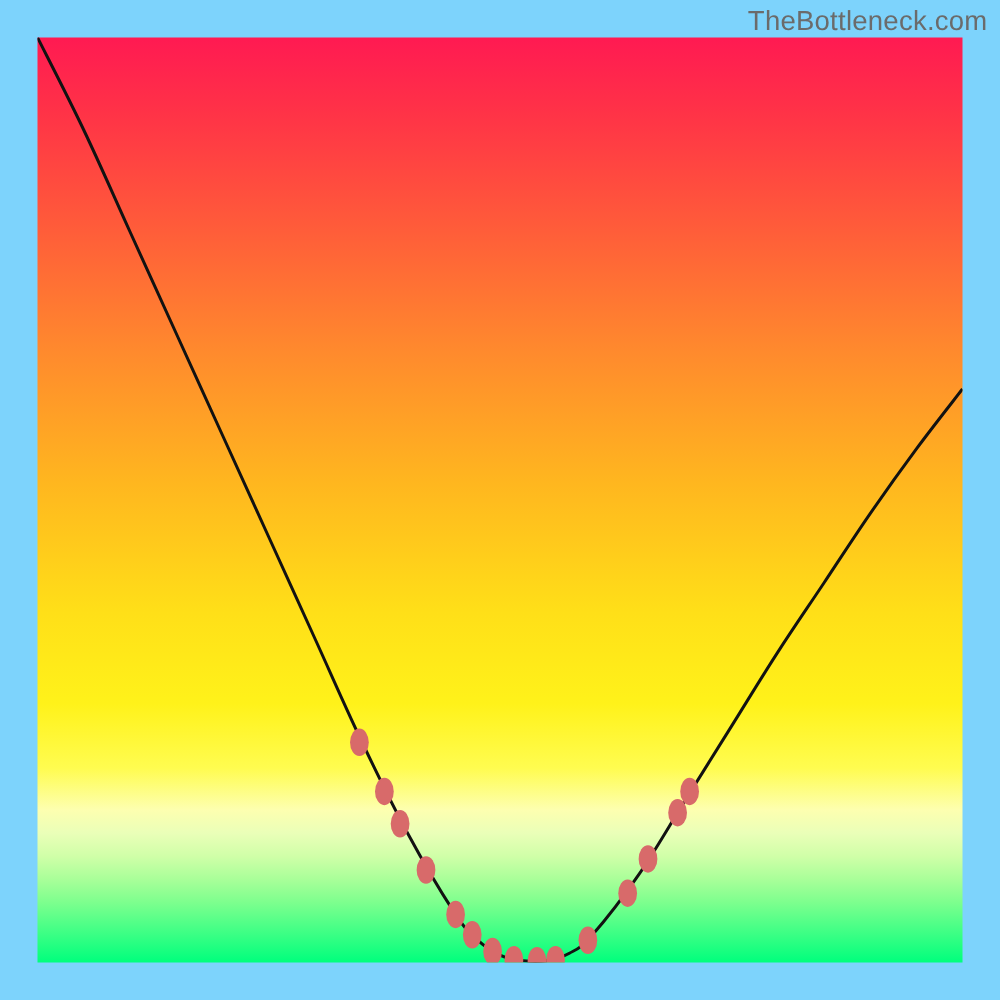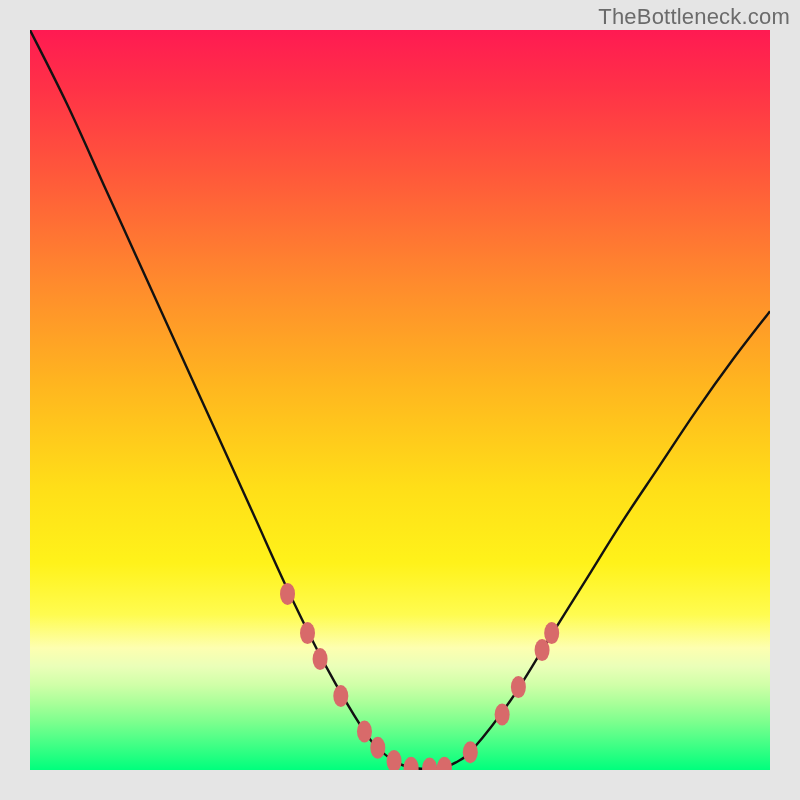--- a/index.html
+++ b/index.html
@@ -10,21 +10,21 @@
     overflow: hidden;
     background: #000;
     font-family: Arial, Helvetica, sans-serif;
   }
   .frame {
     position: absolute;
     left: 0;
     top: 0;
     width: 800px;
     height: 800px;
-    background: #e5e5e5;
+    background: #7dd3fc;
   }
   .plot {
     position: absolute;
     left: 30px;
     top: 30px;
     width: 740px;
     height: 740px;
     background: linear-gradient(
       to bottom,
       #ff1a52 0%,

